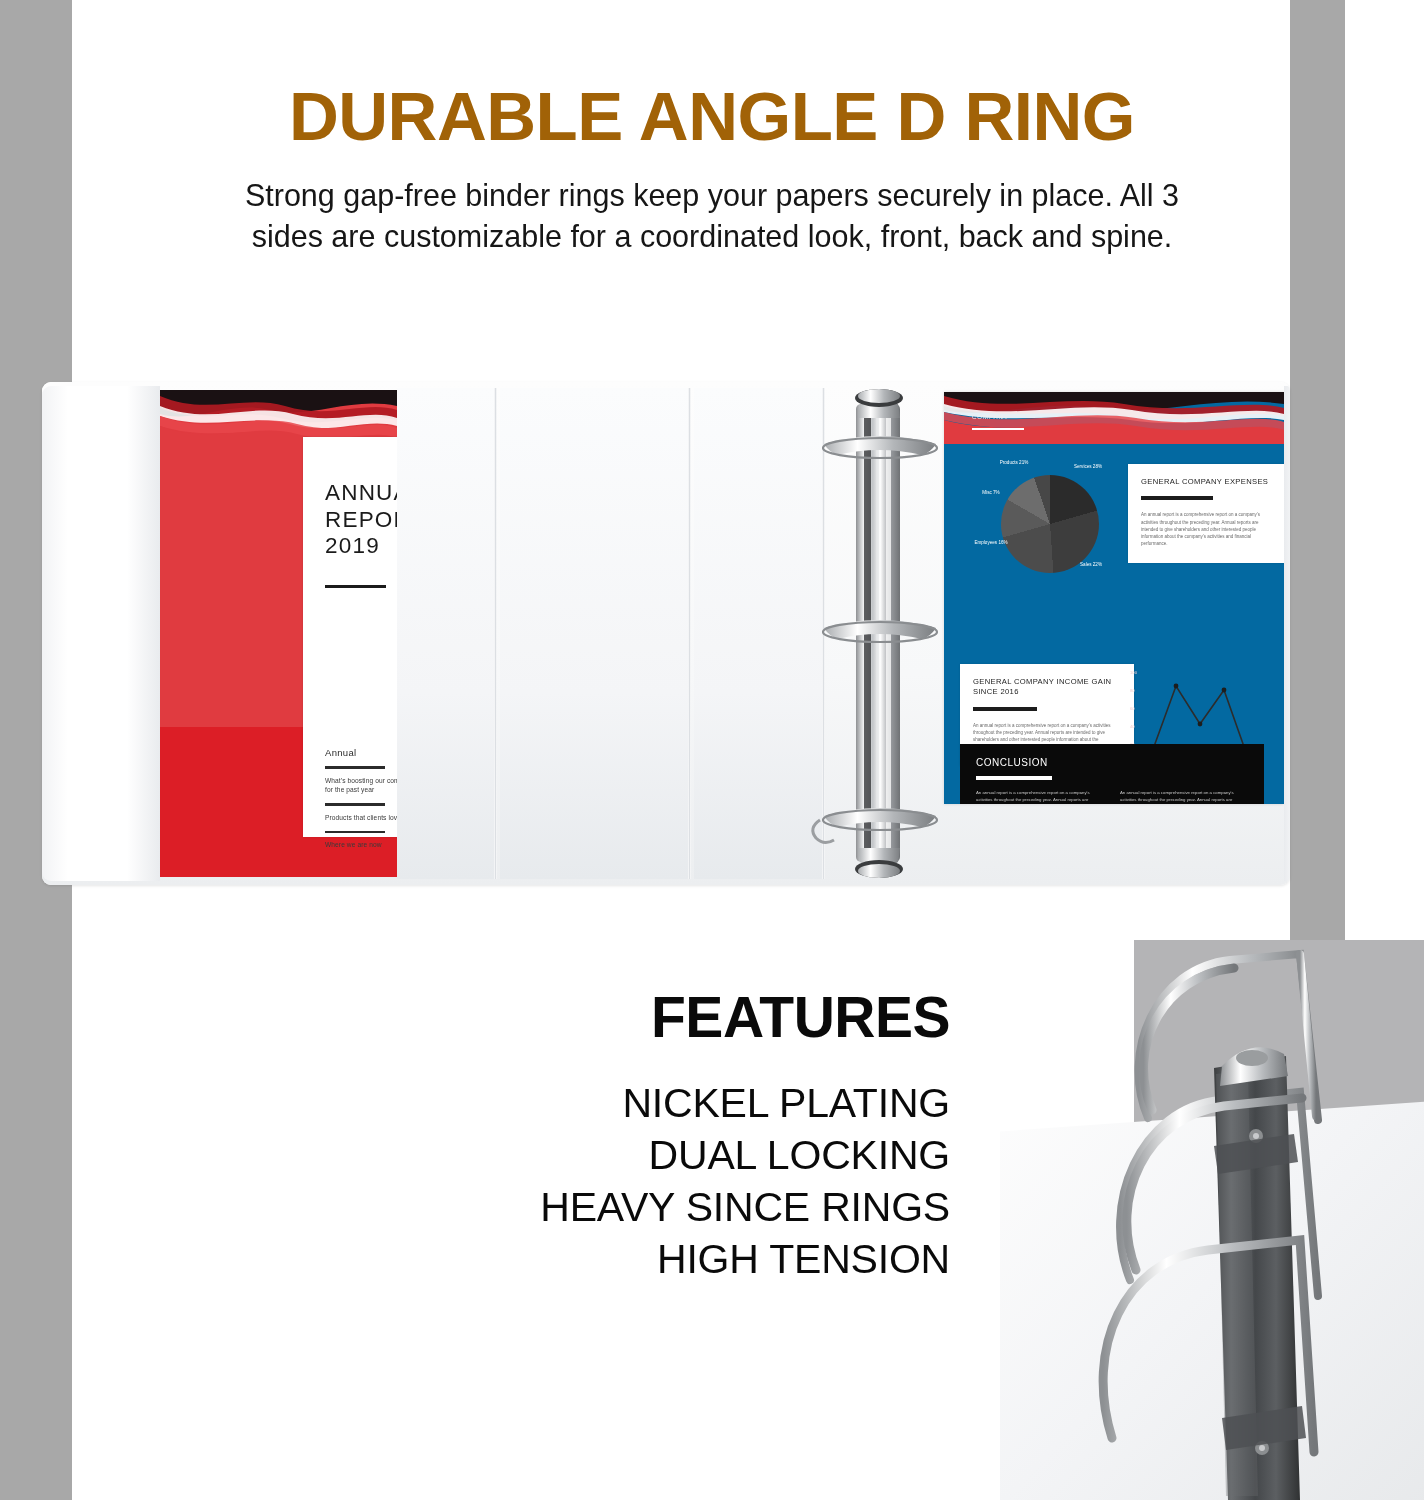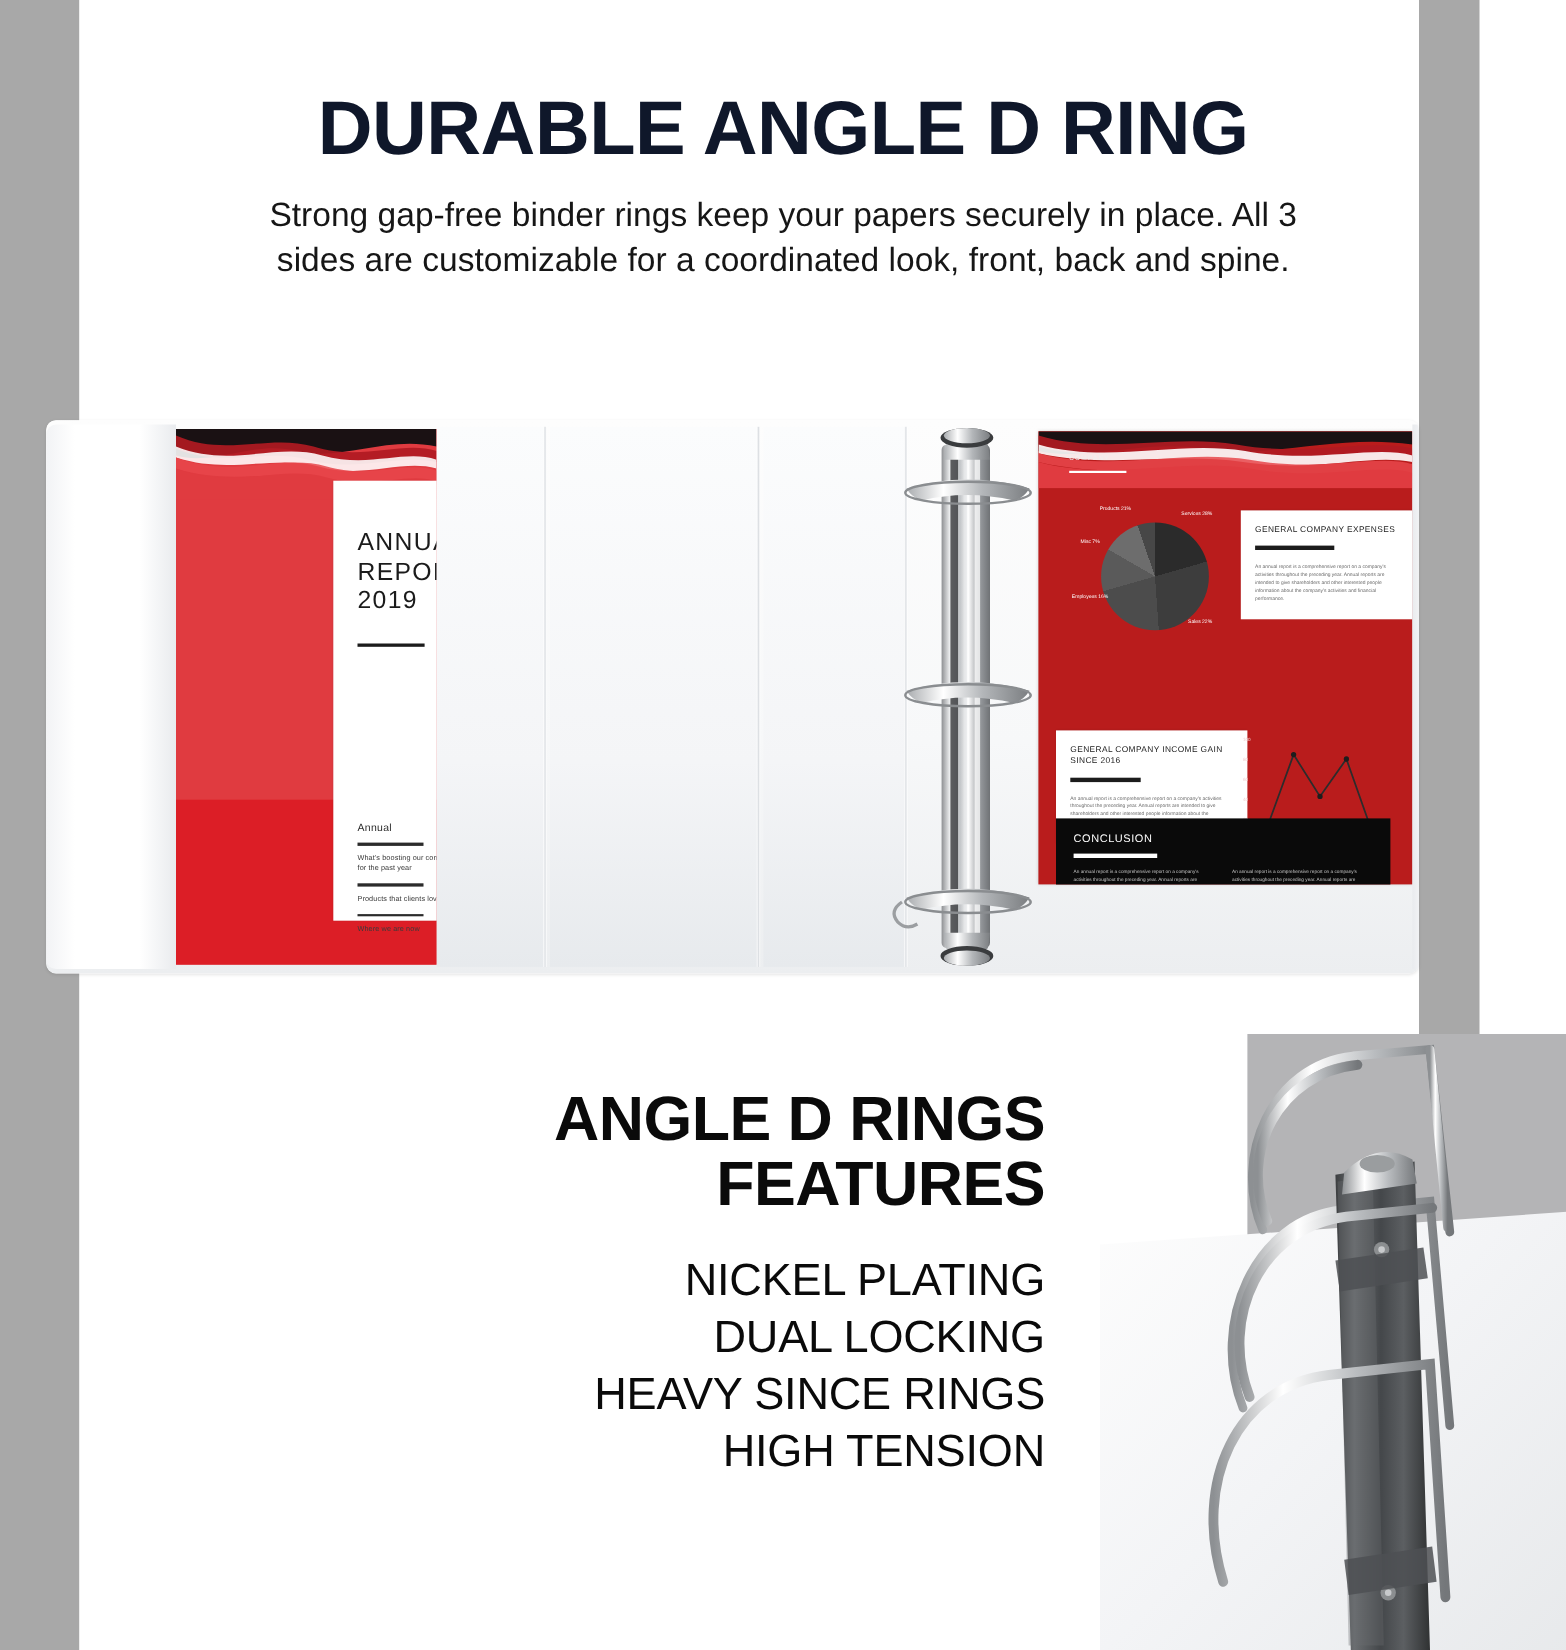--- a/index.html
+++ b/index.html
@@ -10,21 +10,21 @@
   }
   .stage{position:absolute;left:0;top:0;width:1424px;height:1500px;}
 
   
   .bar-left{position:absolute;left:0;top:0;width:72px;height:1500px;background:#a8a8a8;}
   .bar-right{position:absolute;left:1290px;top:0;width:55px;height:1500px;background:#a8a8a8;}
 
   
   .headline-block{position:absolute;left:212px;top:82px;width:1000px;text-align:center;}
   .headline{
-    font-size:69px;font-weight:bold;letter-spacing:-0.5px;color:#0f172a;
+    font-size:69px;font-weight:bold;letter-spacing:-0.5px;color:#a16207;
     line-height:1.0;white-space:nowrap;
   }
   .subhead{
     margin-top:24px;font-size:30.5px;color:#161616;line-height:1.33;
     font-weight:400;
   }
 
   
   .binder-photo{
     position:absolute;left:42px;top:382px;width:1248px;height:503px;
@@ -71,21 +71,21 @@
   .panel-sep{position:absolute;top:6px;height:491px;width:3px;
     background:linear-gradient(90deg,#ffffff,#dcdfe3,#ffffff);}
 
   
   .ring-area{position:absolute;left:760px;top:0;width:170px;height:503px;}
   .ring-area svg{display:block;}
 
   
   .doc-page{
     position:absolute;left:902px;top:10px;width:340px;height:412px;overflow:hidden;
-    background:#b91c1c;box-shadow:0 0 3px rgba(0,0,0,.14);
+    background:#0369a1;box-shadow:0 0 3px rgba(0,0,0,.14);
   }
   .doc-wave{position:absolute;left:0;top:0;width:100%;height:52px;overflow:hidden;}
   .doc-wave svg{display:block;width:100%;height:52px;}
   .doc-brand{position:absolute;left:28px;top:22px;font-size:6px;color:#efefef;letter-spacing:1px;}
   .doc-brand-rule{position:absolute;left:28px;top:36px;width:52px;height:2px;background:#ffffff;}
 
   .pie-wrap{position:absolute;left:46px;top:72px;width:120px;height:120px;}
   .pie{width:98px;height:98px;border-radius:50%;position:absolute;left:11px;top:11px;
     background:conic-gradient(
       #2b2b2b 0deg 74deg,
@@ -307,21 +307,20 @@
           <div>An annual report is a comprehensive report on a company's activities throughout the preceding year. Annual reports are intended to give shareholders and other interested people information about the company's activities and financial performance.</div>
           <div>An annual report is a comprehensive report on a company's activities throughout the preceding year. Annual reports are intended to give shareholders and other interested people information about the company's activities and financial performance.</div>
         </div>
       </div>
     </div>
 
     <div class="cover-right-edge"></div>
   </div>
 
   <div class="features-block">
-    <div class="feat-h1">ANGLE D RINGS</div>
     <div class="feat-h1">FEATURES</div>
     <div class="feat-list">
       <div class="feat-item">NICKEL PLATING</div>
       <div class="feat-item">DUAL LOCKING</div>
       <div class="feat-item">HEAVY SINCE RINGS</div>
       <div class="feat-item">HIGH TENSION</div>
     </div>
   </div>
 
   <div class="ring-photo">

